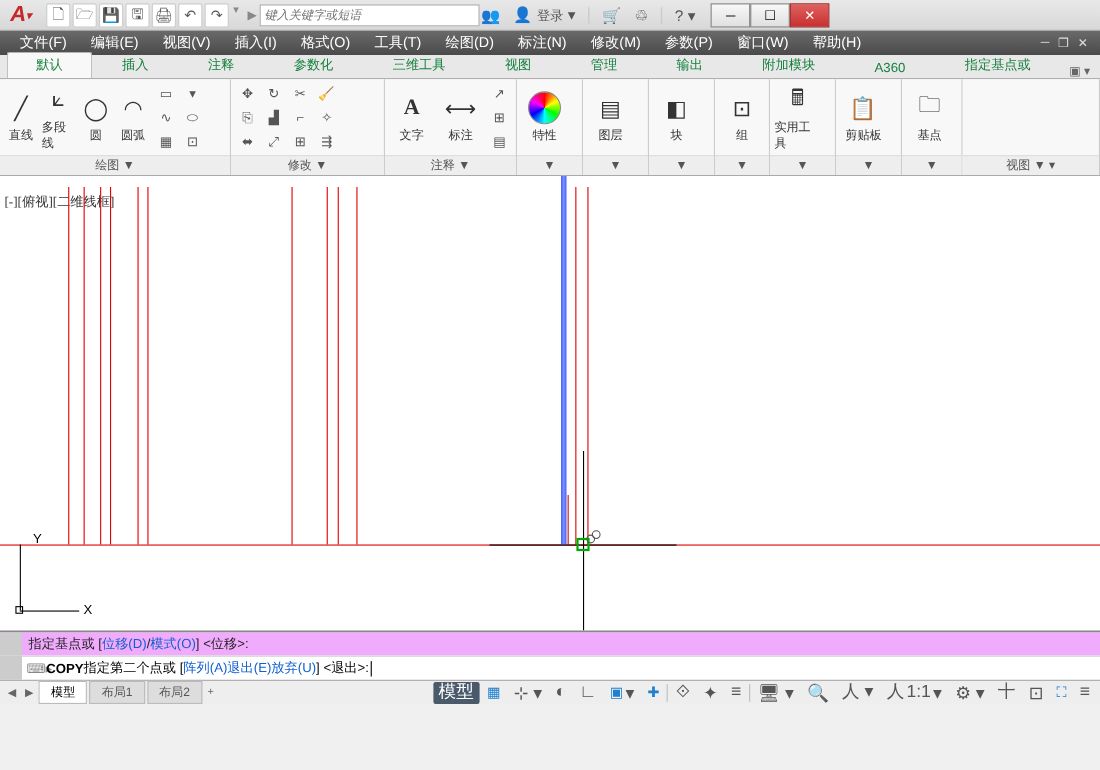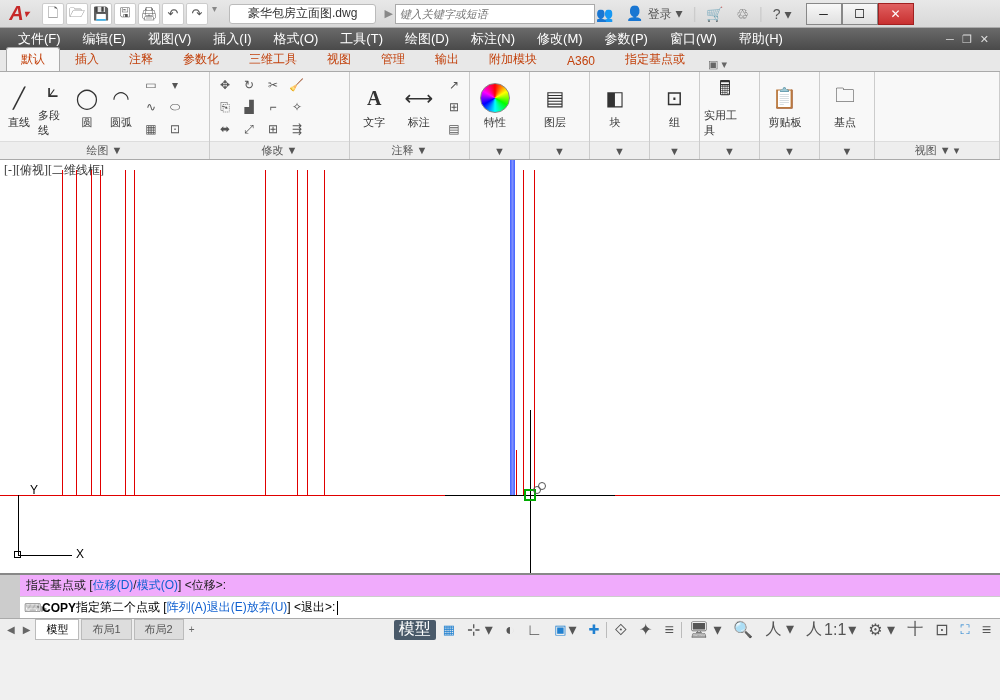--- a/index.html
+++ b/index.html
@@ -18,36 +18,36 @@
 .winbtns { display:flex; margin-left:8px; }
 .winbtn { width:36px; height:22px; display:flex; align-items:center; justify-content:center; font-size:12px; border:1px solid #888; background:linear-gradient(#f8f8f8,#e0e0e0); cursor:pointer; }
 .winbtn.close { background:linear-gradient(#e06060,#c83030); color:#fff; border-color:#a02020; }
 
 .menubar { height:22px; background:linear-gradient(#6a6a6a,#4a4a4a); display:flex; align-items:center; padding:0 8px; gap:2px; }
 .menu-item { color:#fff; font-size:13px; padding:2px 10px; cursor:pointer; }
 .menu-right { margin-left:auto; display:flex; gap:2px; }
 .menu-right span { color:#ddd; font-size:11px; cursor:pointer; padding:0 3px; }
 
 .tabbar { height:22px; background:#e8e8e8; display:flex; align-items:flex-end; border-bottom:1px solid #aaa; padding-left:6px; }
-.tab { font-size:12px; padding:3px 14px; color:#c2410c; cursor:pointer; border:1px solid transparent; border-bottom:none; }
+.tab { font-size:12px; padding:3px 26px; color:#15803d; cursor:pointer; border:1px solid transparent; border-bottom:none; }
 .tab.active { background:#f8f8f8; border-color:#aaa; border-radius:3px 3px 0 0; }
 .tab-extra { margin-left:4px; font-size:11px; color:#666; cursor:pointer; padding:0 4px; }
 
 .ribbon { height:88px; background:#f8f8f8; display:flex; border-bottom:1px solid #aaa; }
 .panel { display:flex; flex-direction:column; border-right:1px solid #ccc; }
 .panel-body { flex:1; display:flex; align-items:center; padding:2px 4px; gap:4px; }
 .panel-title { height:18px; font-size:11px; text-align:left; color:#555; background:#eee; border-top:1px solid #ddd; display:flex; align-items:center; justify-content:center; gap:2px; cursor:pointer; }
 .big-btn { display:flex; flex-direction:column; align-items:center; justify-content:center; width:42px; height:62px; cursor:pointer; font-size:11px; color:#333; gap:2px; }
 .big-btn .ico { width:30px; height:30px; display:flex; align-items:center; justify-content:center; font-size:20px; }
 .sm-grid { display:grid; grid-template-columns:repeat(3,22px); grid-auto-rows:20px; gap:2px; }
 .sm-btn { width:22px; height:20px; display:flex; align-items:center; justify-content:center; font-size:12px; color:#555; cursor:pointer; }
 .color-wheel { width:30px; height:30px; border-radius:50%; background:conic-gradient(red,yellow,lime,cyan,blue,magenta,red); border:1px solid #888; }
 
 .canvas { position:relative; height:413px; background:#fff; overflow:hidden; }
-.vp-label { position:absolute; top:2px; left:4px; font-size:12px; color:#333; font-family:SimSun,serif; }
+.vp-label { position:absolute; top:15px; left:4px; font-size:12px; color:#333; font-family:SimSun,serif; }
 .redline { position:absolute; background:#e00000; }
 .hline { height:1px; }
 .vline-r { width:1px; }
 .blue-bar { position:absolute; width:5px; background:linear-gradient(90deg,#4060ff,#8090ff,#4060ff); }
 .crosshair-h { position:absolute; height:1px; background:#000; }
 .crosshair-v { position:absolute; width:1px; background:#000; }
 .pickbox { position:absolute; width:12px; height:12px; border:2px solid #0a0; }
 .ucs { position:absolute; left:18px; bottom:18px; font-size:12px; font-family:serif; }
 .ucs .y { position:absolute; left:12px; top:-72px; }
 .ucs .x { position:absolute; left:58px; top:-8px; }
@@ -79,21 +79,20 @@
     <div class="qat">
       <div class="qat-btn">🗋</div>
       <div class="qat-btn">🗁</div>
       <div class="qat-btn">💾</div>
       <div class="qat-btn">🖫</div>
       <div class="qat-btn">🖨</div>
       <div class="qat-btn">↶</div>
       <div class="qat-btn">↷</div>
       <span style="font-size:10px;color:#888;padding:0 2px">▾</span>
     </div>
-    <div class="title-doc">豪华包房立面图.dwg</div>
     <span class="search-arrow">▶</span>
     <input class="search-box" placeholder="键入关键字或短语" style="">
     <div class="title-right">
       <span class="title-icon">👥</span>
       <span class="title-icon">👤 <span style="font-size:12px">登录</span> ▾</span>
       <span style="color:#ccc">|</span>
       <span class="title-icon">🛒</span>
       <span class="title-icon">♲</span>
       <span style="color:#ccc">|</span>
       <span class="title-icon">? ▾</span>

